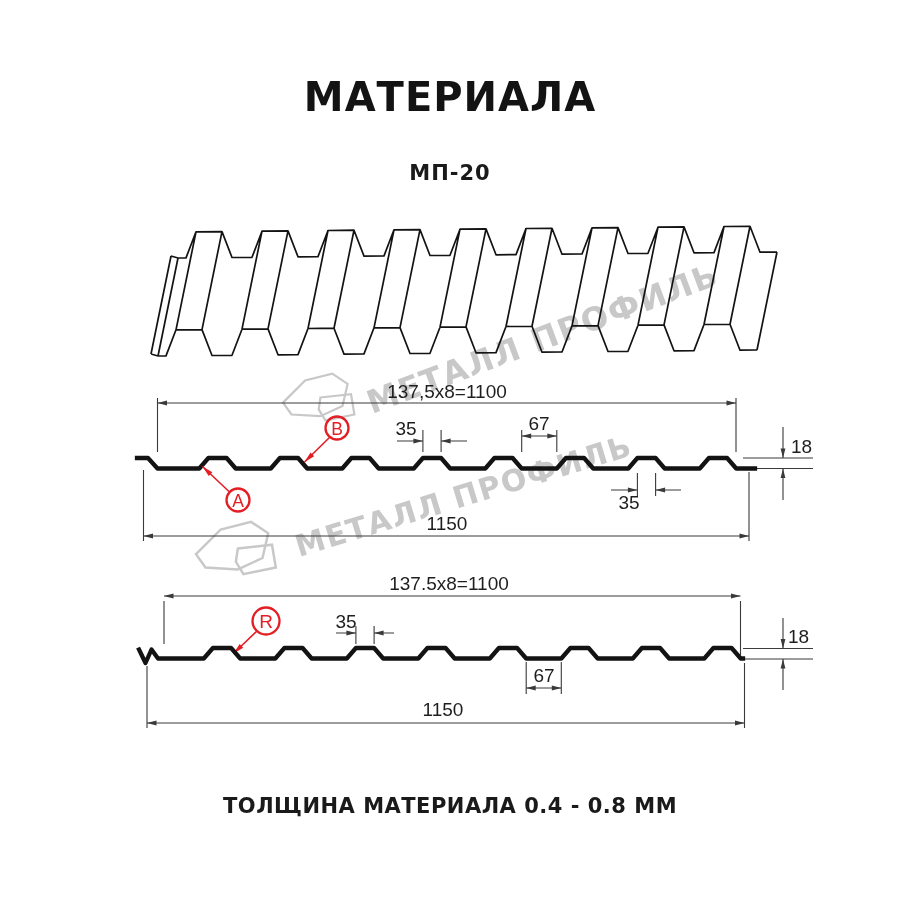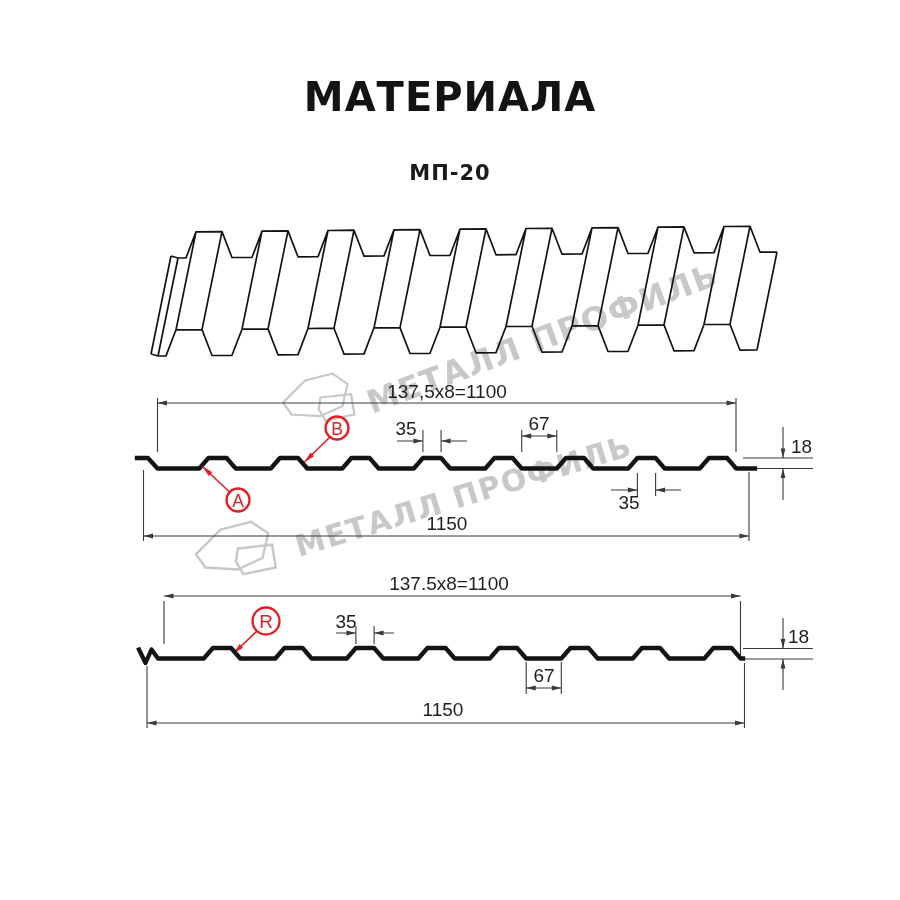--- a/index.html
+++ b/index.html
@@ -23,20 +23,21 @@
   .wm{font-family:"DejaVu Sans",sans-serif;font-weight:bold;fill:#c8c8c8;
       letter-spacing:1.5px;}
 </style>
 </head>
 <body>
 
 <div id="page">
 
   <div class="title">МАТЕРИАЛА</div>
   <div class="subtitle">МП-20</div>
+  <div class="footer">ТОЛЩИНА МАТЕРИАЛА 0.4 - 0.8 ММ</div>
 
   <svg width="900" height="900" viewBox="0 0 900 900">
 
     <g>
       <g id="wmLogo1" transform="translate(283,372) scale(0.85)">
           <path d="M0,36 L26,10 L58,2 L76,14 L70,40 L44,52 L10,50 Z" fill="none" stroke="#c8c8c8" stroke-width="2.6"></path>
           <path d="M44,30 L80,26 L84,50 L50,57 L42,44 Z" fill="none" stroke="#c8c8c8" stroke-width="2.6"></path>
         </g>
       <text class="wm" font-size="32" transform="translate(372,414) rotate(-20.5)">МЕТАЛЛ ПРОФИЛЬ</text>
     </g>

